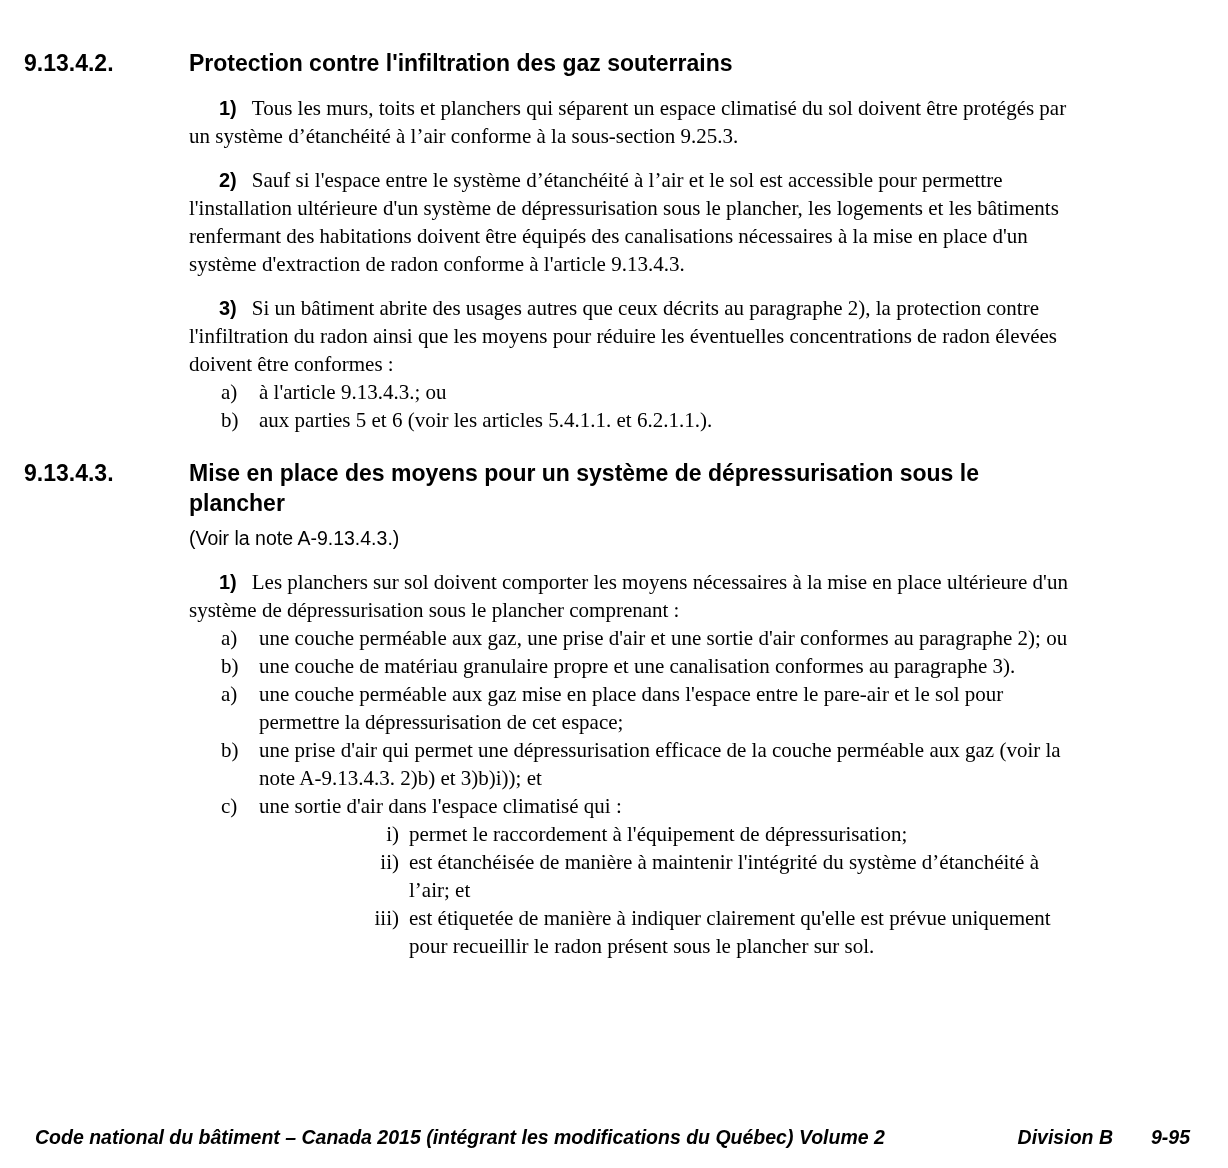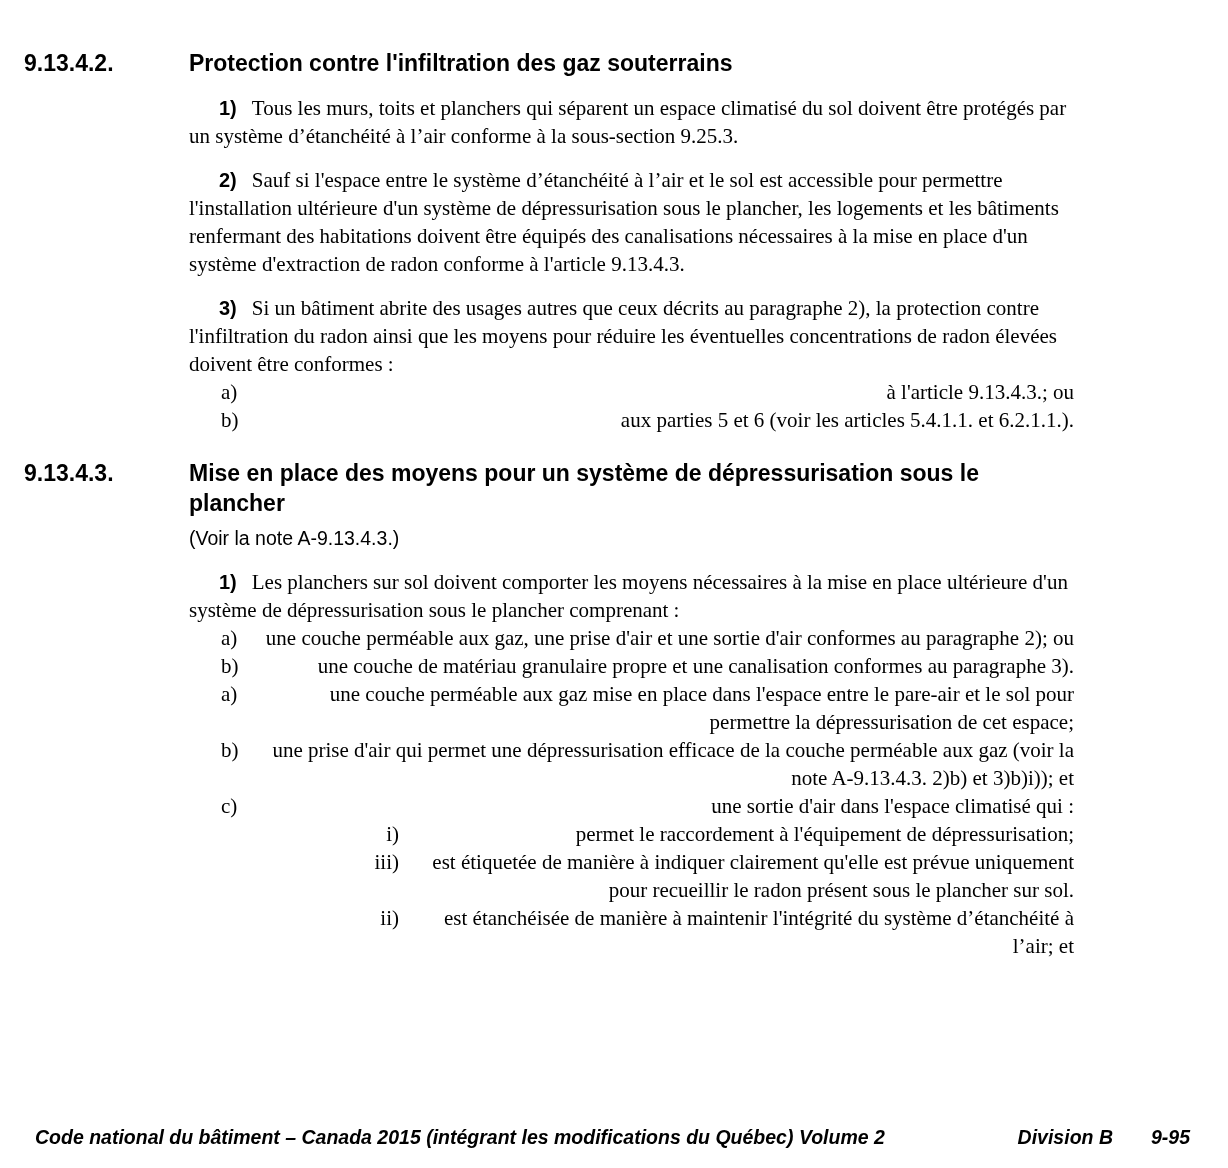--- a/index.html
+++ b/index.html
@@ -63,21 +63,21 @@
   }
   .li1 .m { flex: none; margin-left: 32px; width: 38px; }
   .li2 .m {
     flex: none;
     margin-left: 170px;
     width: 50px;
     text-align: right;
     box-sizing: border-box;
     padding-right: 10px;
   }
-  .li .t { flex: 1; text-align: right; }
+  .li .t { flex: 1; }
   .noteline { font-size: 21px; line-height: 28px; }
   .it { }
   .footer {
     position: absolute;
     left: 35px;
     top: 1126px;
     width: 1155px;
     display: flex;
     align-items: baseline;
     font-family: "Liberation Sans", sans-serif;
@@ -133,26 +133,26 @@
           </div>
           <div class="li li1">
             <div class="m">c)</div>
             <div class="t"><span class="rn">une sortie d'air dans l'</span><span class="it">espace climatisé</span><span class="rn"> qui :</span></div>
           </div>
           <div class="li li2">
             <div class="m">i)</div>
             <div class="t"><span class="rn">permet le raccordement à l'équipement de dépressurisation;</span></div>
           </div>
           <div class="li li2">
+            <div class="m">ii)</div>
+            <div class="t"><span class="rn">est étanchéisée de manière à maintenir l'intégrité du </span><span class="it">système d’étanchéité à l’air</span><span class="rn">; et</span></div>
+          </div>
+          <div class="li li2">
             <div class="m">iii)</div>
             <div class="t"><span class="rn">est étiquetée de manière à indiquer clairement qu'elle est prévue uniquement pour recueillir le radon présent sous le plancher sur sol.</span></div>
-          </div>
-          <div class="li li2">
-            <div class="m">ii)</div>
-            <div class="t"><span class="rn">est étanchéisée de manière à maintenir l'intégrité du </span><span class="it">système d’étanchéité à l’air</span><span class="rn">; et</span></div>
           </div>
         </div>
       </div>
     </div>
   <div class="footer">
     <span>Code national du bâtiment – Canada 2015 (intégrant les modifications du Québec) Volume 2</span>
     <span class="footer-right">
       <span>Division B</span>
       <span>9-95</span>
     </span>

